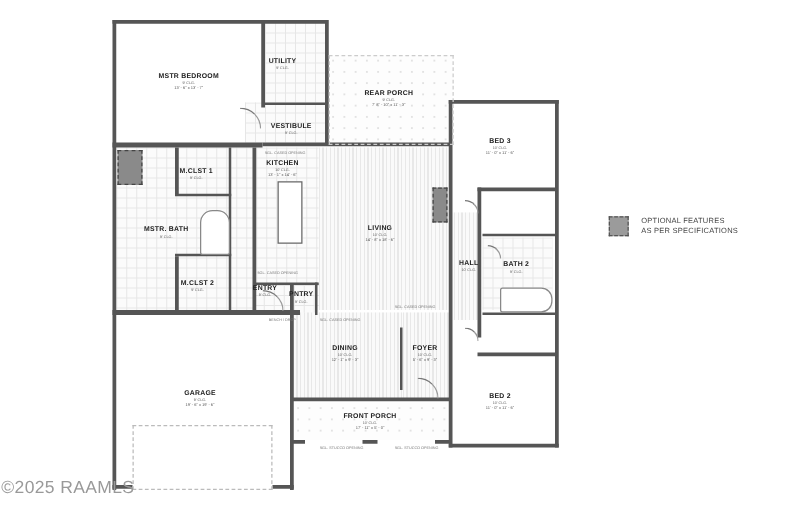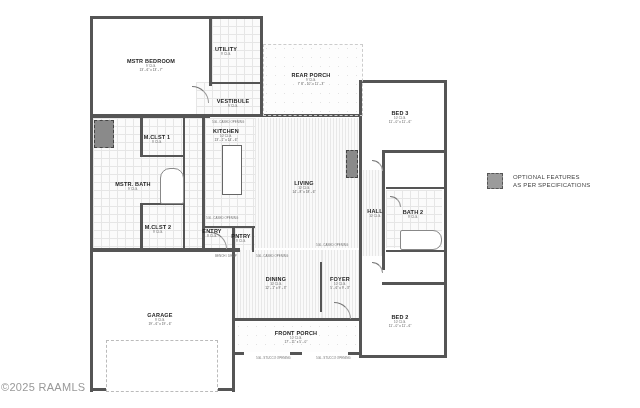--- a/index.html
+++ b/index.html
@@ -13,21 +13,21 @@
   .label .d{font-size:3.2px;color:#555;display:block;}
   .tile{background-color:#fbfbfb;background-image:linear-gradient(#e6e6e6 1px,transparent 1px),linear-gradient(90deg,#e6e6e6 1px,transparent 1px);background-size:8px 8px;}
   .wood{background-color:#fafafa;background-image:repeating-linear-gradient(90deg,#e8e8e8 0 1px,transparent 1px 3px);}
   .porch{background-color:#fdfdfd;background-image:radial-gradient(#e2e2e2 0.6px,transparent 0.8px);background-size:9px 9px;}
   .opt{position:absolute;background:#8a8a8a;border:1px dashed #444;}
   .note{position:absolute;font-size:3px;color:#777;white-space:nowrap;}
   .dash{position:absolute;border:1px dashed #bbb;}
   .legend{position:absolute;left:487px;top:173px;display:flex;align-items:center;gap:10px;}
   .legend .sw{width:14px;height:14px;background:#9b9b9b;border:1px dashed #555;}
   .legend .tx{font-size:6px;color:#444;line-height:8px;letter-spacing:0.2px;}
-  .copy{position:absolute;left:1px;top:381px;font-size:11px;color:#999;letter-spacing:0.3px;}
+  .copy{position:absolute;left:1px;top:381px;font-size:14px;color:#999;letter-spacing:0.3px;}
   .door{position:absolute;border-top:1px solid #777;border-right:1px solid #999;border-radius:0 100% 0 0;}
 </style>
 </head>
 <body>
 
 <div class="plan">
 
   <div class="room wood" style="left:93px;top:18px;width:116px;height:96px;background:#fff;"></div>
   <div class="room tile" style="left:212px;top:18px;width:48px;height:64px;"></div>
   <div class="room tile" style="left:196px;top:82px;width:64px;height:32px;"></div>

